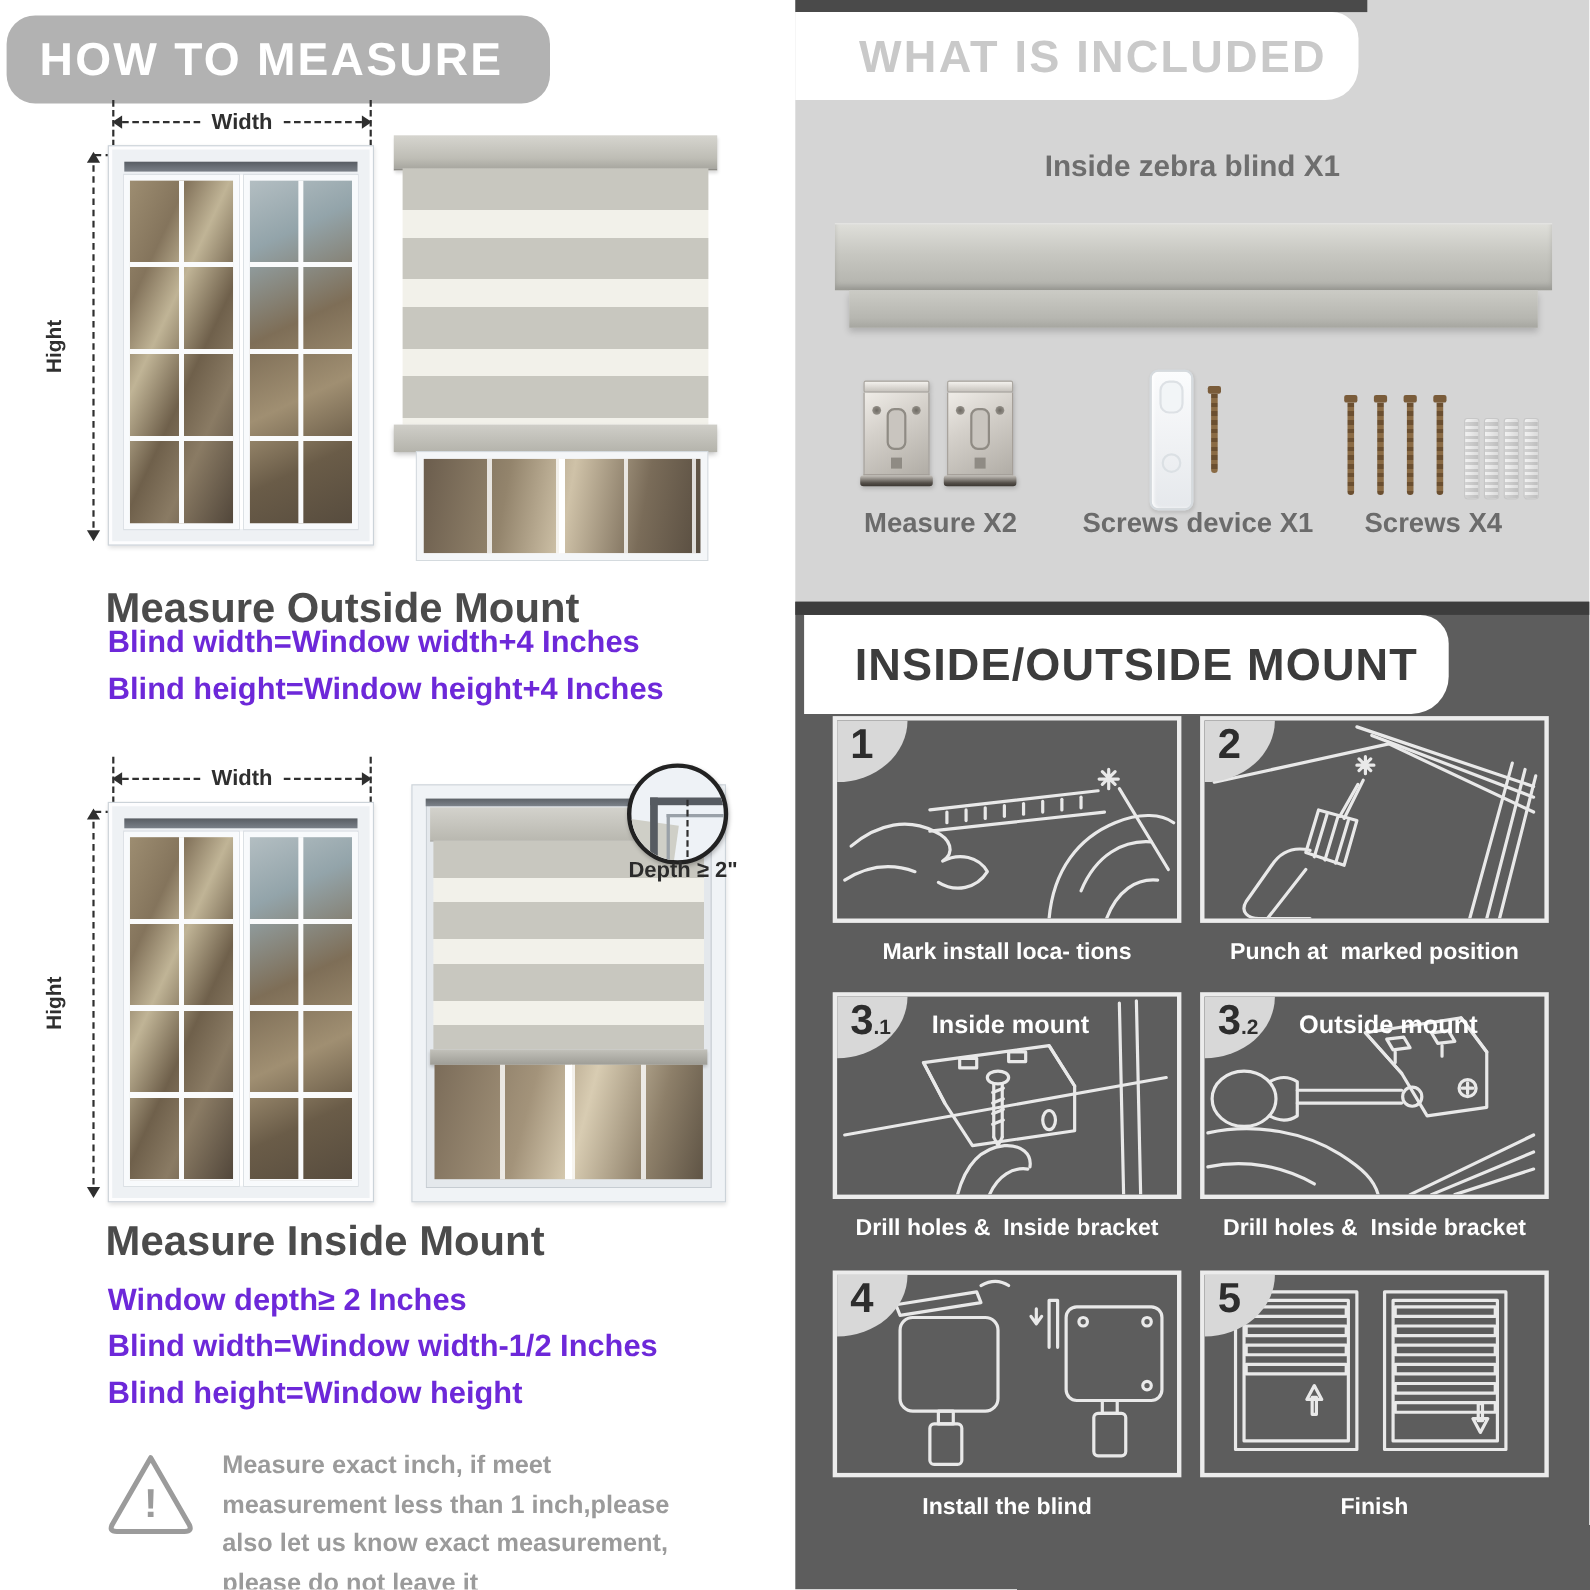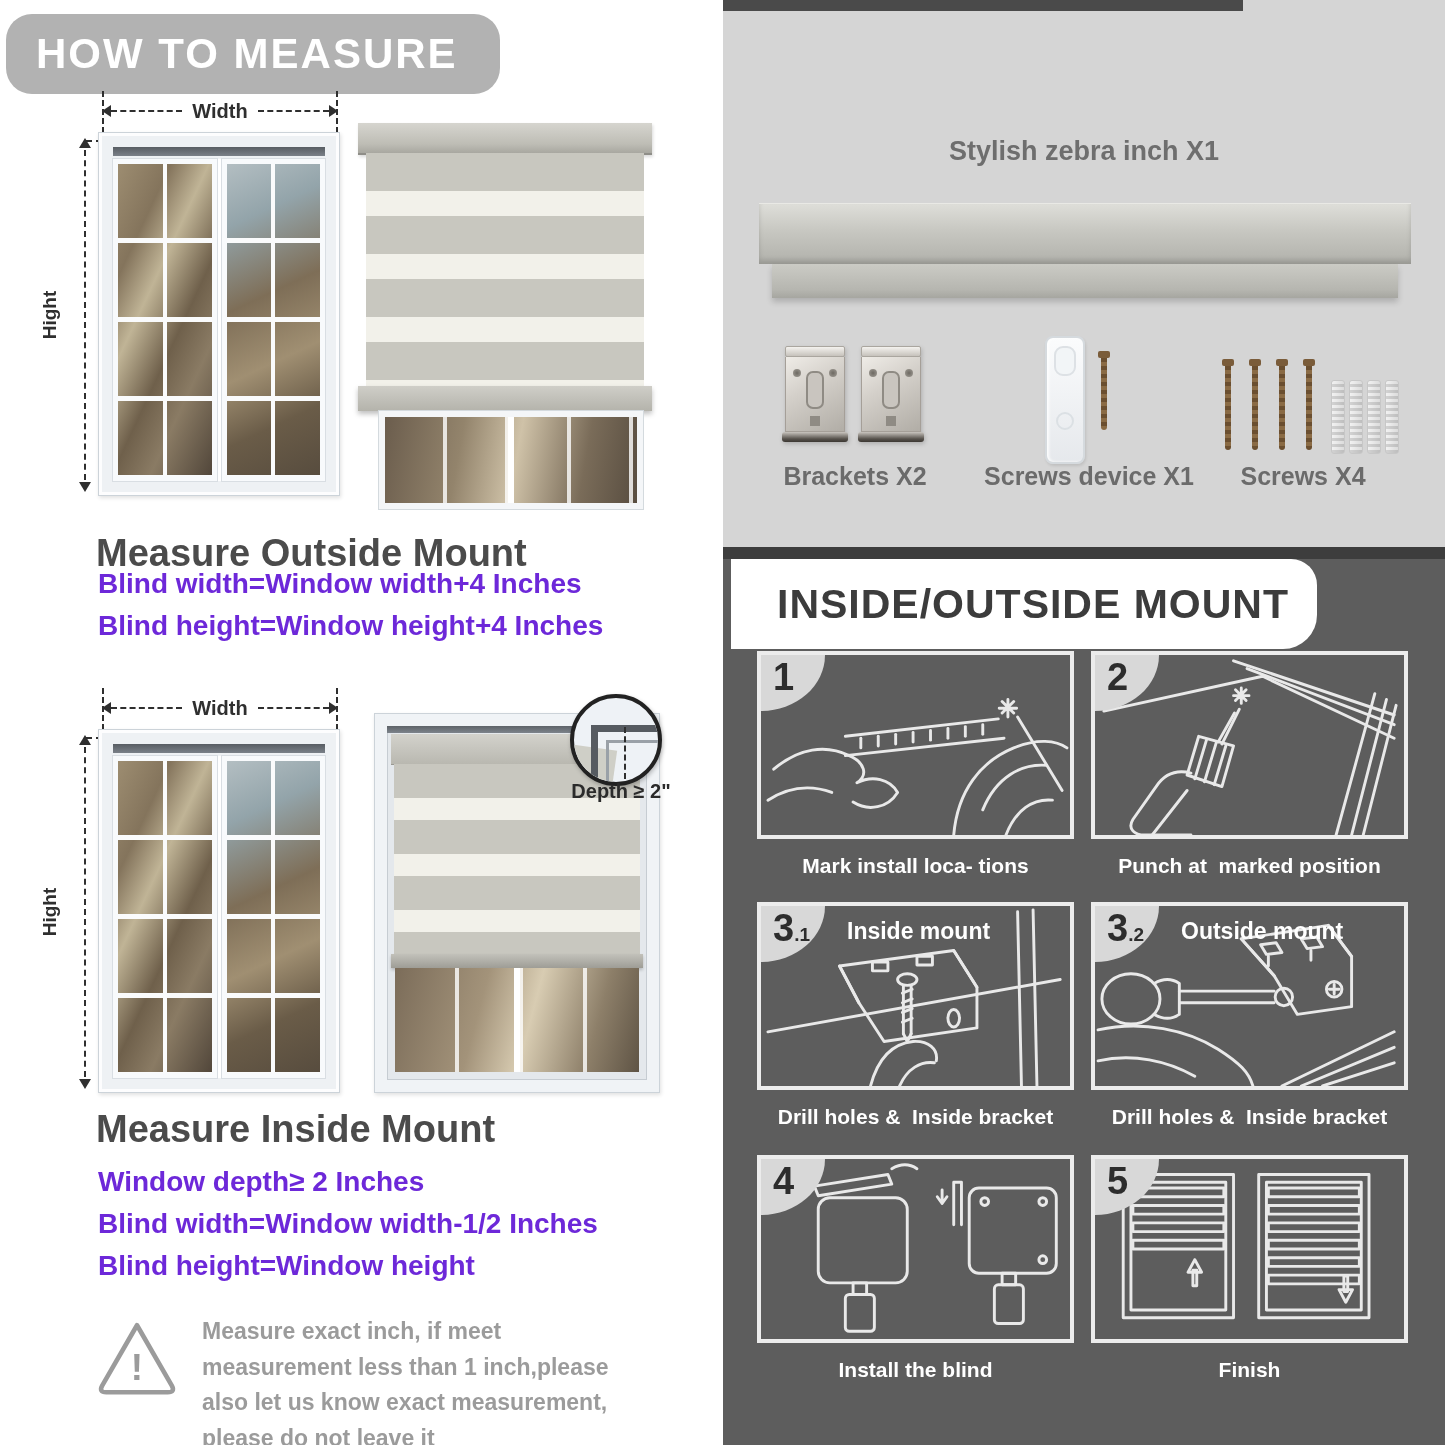--- a/index.html
+++ b/index.html
@@ -228,21 +228,22 @@
   <div class="warning-row">
     <svg width="86" height="88" viewBox="0 0 84 84">
       <path d="M42 10 L76 69 Q79.5 75.5 72 75.5 L12 75.5 Q4.5 75.5 8 69 Z" fill="none" stroke="#9b9b9b" stroke-width="4.5" stroke-linejoin="round"></path>
       <text x="42" y="63" text-anchor="middle" font-size="36" font-weight="bold" fill="#9b9b9b">!</text>
     </svg>
     <div class="warning-text">Measure exact inch, if meet measurement less than 1 inch,please also let us know exact measurement, please do not leave it</div>
   </div>
 
   <div class="included-section">
     <div class="included-topbar"></div>
-    <div class="product-title">Stylish zebra inch X1</div>
+    <div class="included-header">WHAT IS INCLUDED</div>
+    <div class="product-title">Inside zebra blind X1</div>
 
     <div class="headrail">
       <div class="hr-top"></div>
       <div class="hr-lip"></div>
     </div>
 
     <div class="bracket" style="left:62px;top:346px;">
       <div class="bk-flange"></div>
       <div class="bk-body">
           <span class="bk-slot"></span>
@@ -271,21 +272,21 @@
 
     <div class="iscrew" style="left:502px;"></div>
     <div class="iscrew" style="left:529px;"></div>
     <div class="iscrew" style="left:556px;"></div>
     <div class="iscrew" style="left:583px;"></div>
     <div class="anchor" style="left:608px;"></div>
     <div class="anchor" style="left:626px;"></div>
     <div class="anchor" style="left:644px;"></div>
     <div class="anchor" style="left:662px;"></div>
 
-    <div class="part-label" style="left:132px;">Brackets X2</div>
+    <div class="part-label" style="left:132px;">Measure X2</div>
     <div class="part-label" style="left:366px;">Screws device X1</div>
     <div class="part-label" style="left:580px;">Screws X4</div>
   </div>
 
   <div class="mount-section">
     <div class="mount-topbar"></div>
     <div class="mount-header">INSIDE/OUTSIDE MOUNT</div>
 
     <div class="step-card" style="left:34px;top:104px;">
       <div class="step-panel">

